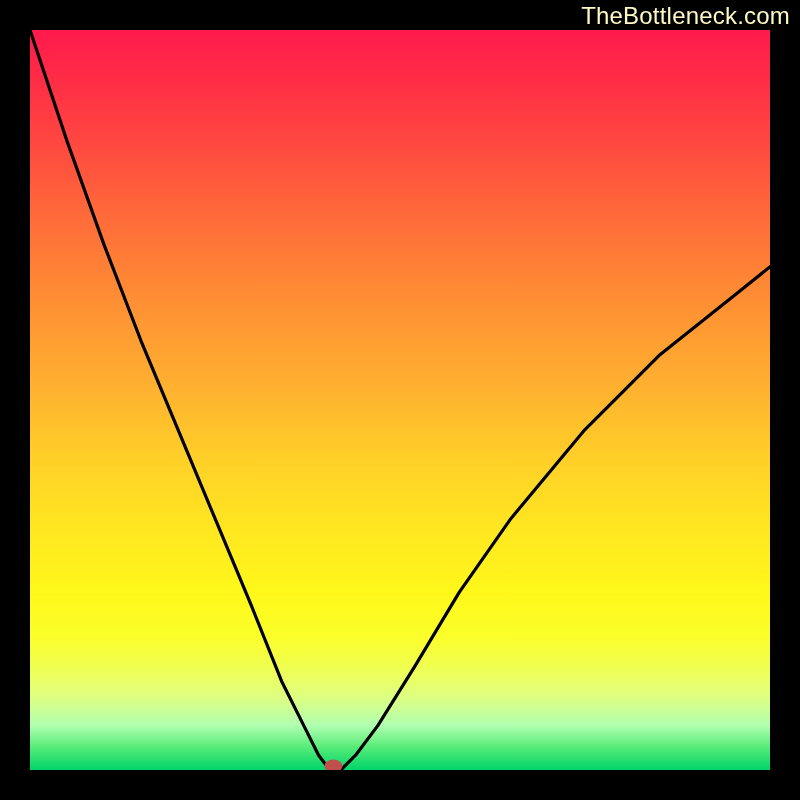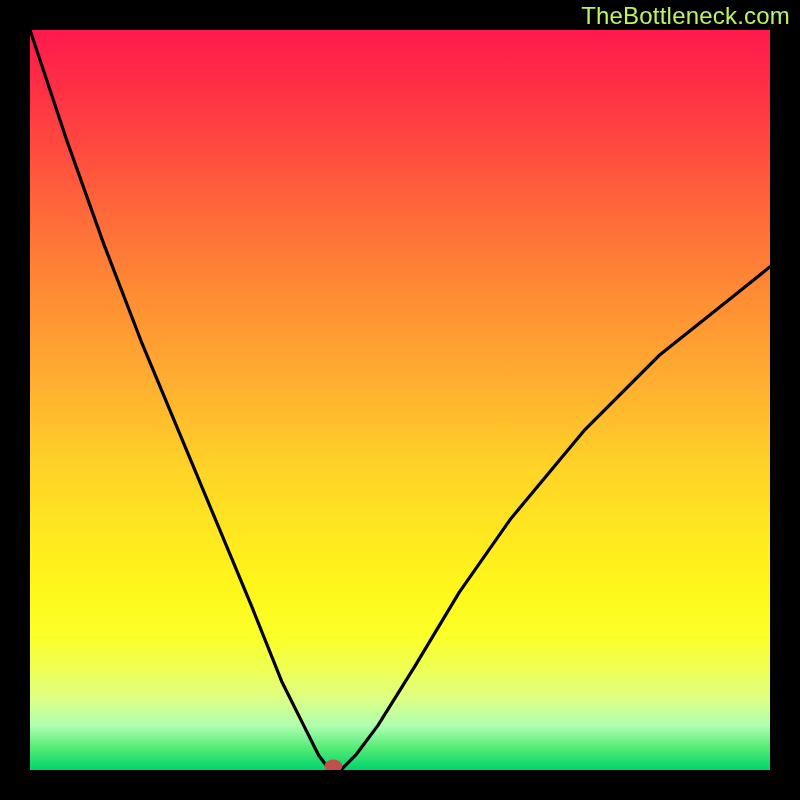--- a/index.html
+++ b/index.html
@@ -14,21 +14,21 @@
   .frame {
     position: relative;
     width: 800px;
     height: 800px;
     background: #000;
   }
   .watermark {
     position: absolute;
     top: 2px;
     right: 10px;
-    color: #bef264;
+    color: #fef9c3;
     font-size: 24px;
     font-weight: 500;
     letter-spacing: 0.2px;
     z-index: 10;
   }
   .plot-area {
     position: absolute;
     left: 30px;
     top: 30px;
     width: 740px;

